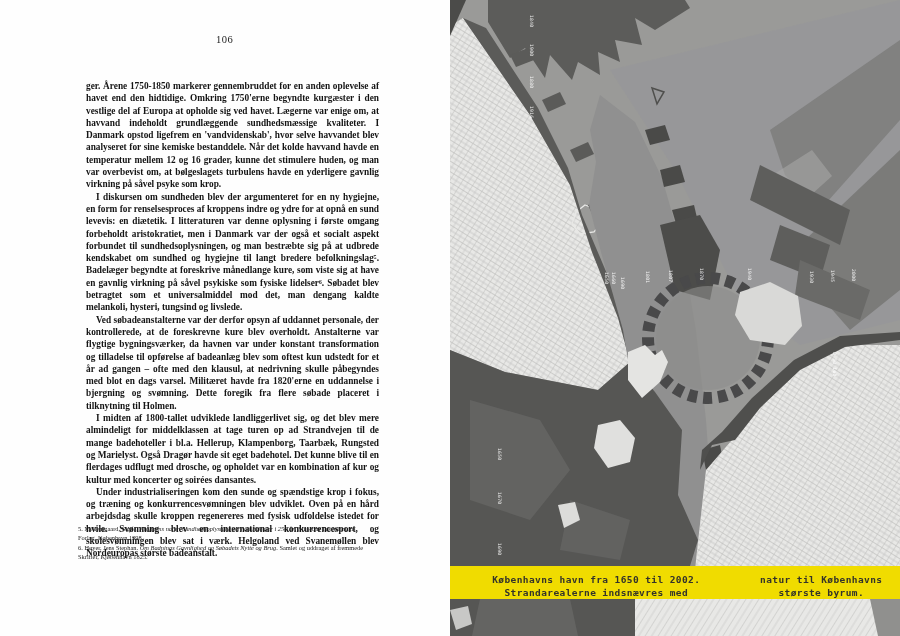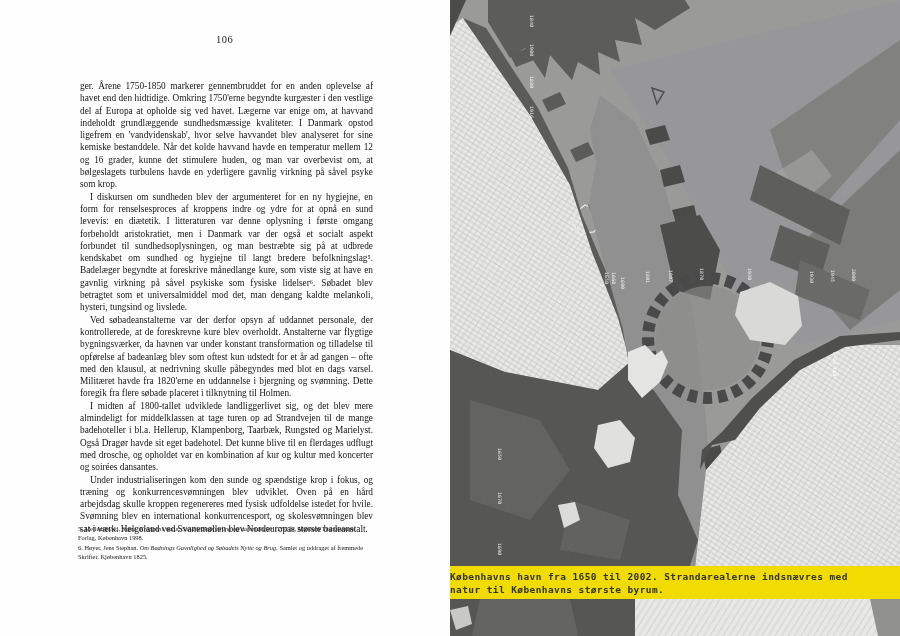--- a/index.html
+++ b/index.html
@@ -9,23 +9,24 @@
   }
   
   .page-left {
     position:absolute; left:0; top:0; width:450px; height:636px; background:#fefefe;
   }
   .page-number {
     position:absolute; left:78px; top:34px; width:293px;
     text-align:center; font-size:10.5px; letter-spacing:.5px; color:#1c1c1c;
   }
   .body-text {
-    position:absolute; left:80px; top:80px; width:293px;
+    position:absolute; left:86px; top:80px; width:293px;
     font-size:9.3px; line-height:12.3px; text-align:justify; color:#141414;
     hyphens:auto;
+    font-weight:bold;
   }
   .body-text p { margin:0; }
   .body-text p.indent { text-indent:10px; }
   .footnotes {
     position:absolute; left:78px; top:524px; width:293px;
     font-size:6.4px; line-height:9px; text-align:left; color:#1a1a1a;
   }
   .footnotes .fn { margin:0 0 1px 0; }
   .footnotes .fn-title { font-style:italic; }
   
@@ -33,21 +34,21 @@
     position:absolute; left:450px; top:0; width:450px; height:636px; background:#9a9a98;
   }
   .page-right svg { display:block; }
   .map-label {
     font-family:"DejaVu Sans Mono", monospace; font-size:4.6px;
     fill:#ffffff; opacity:.88; letter-spacing:.3px;
   }
   .caption-band {
     position:absolute; left:0; top:566px; width:450px; height:33px;
     background:#f0dc00;
-    display:flex; flex-direction:column; justify-content:center; align-items:flex-start;
+    display:flex; flex-direction:row; justify-content:center; align-items:flex-end;
     font-family:"DejaVu Sans Mono", monospace; font-size:9.5px; font-weight:bold;
     color:#33332a; letter-spacing:.4px; line-height:13px; text-align:center;
   }
 </style>
 </head>
 <body>
 
 <div class="spread">
 
   <div class="page-left">

